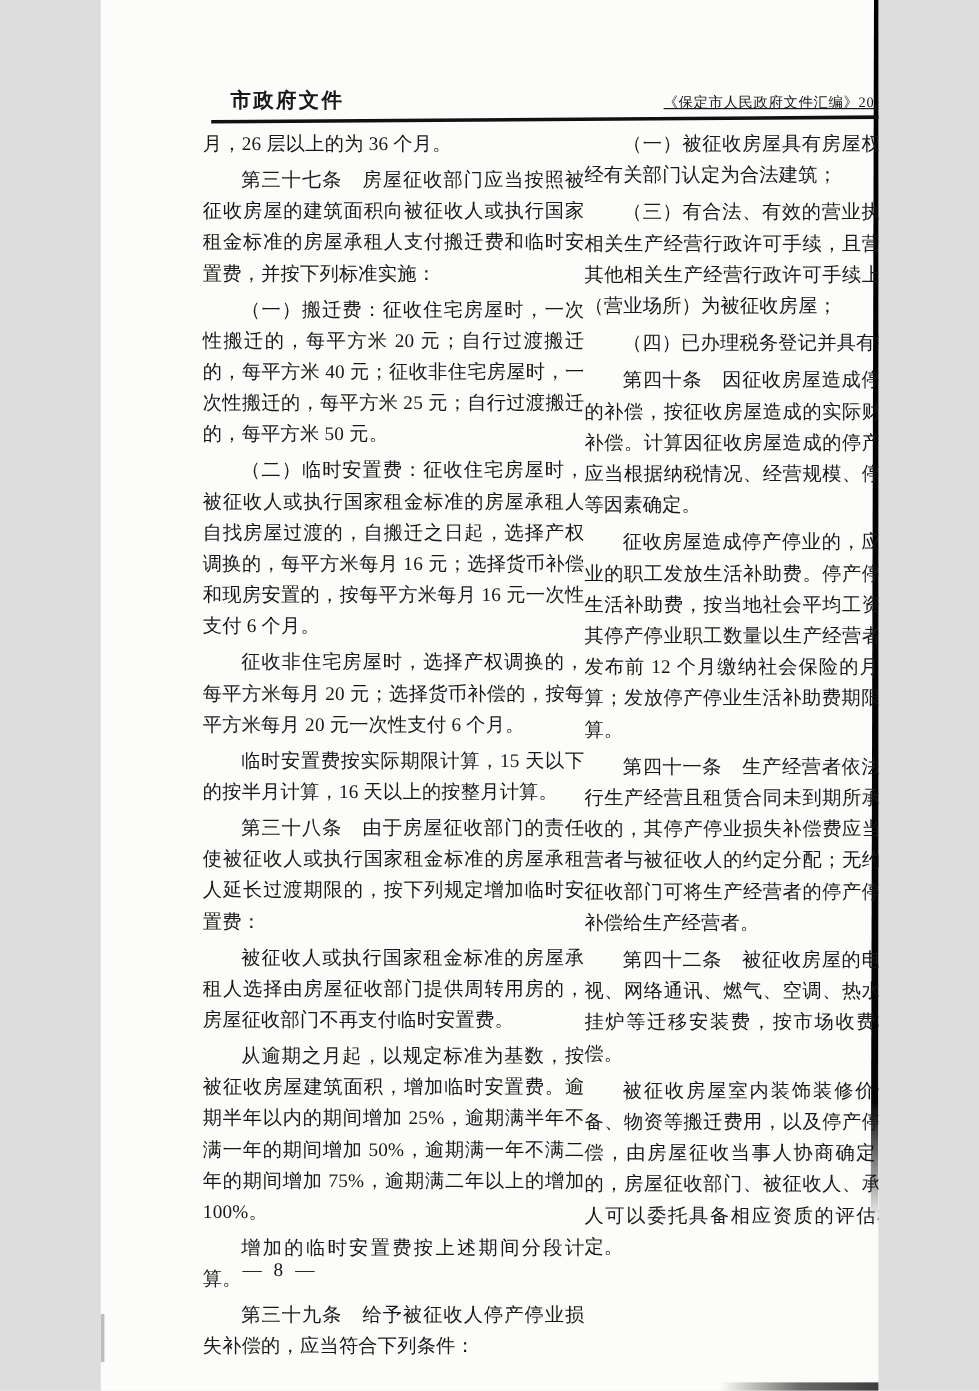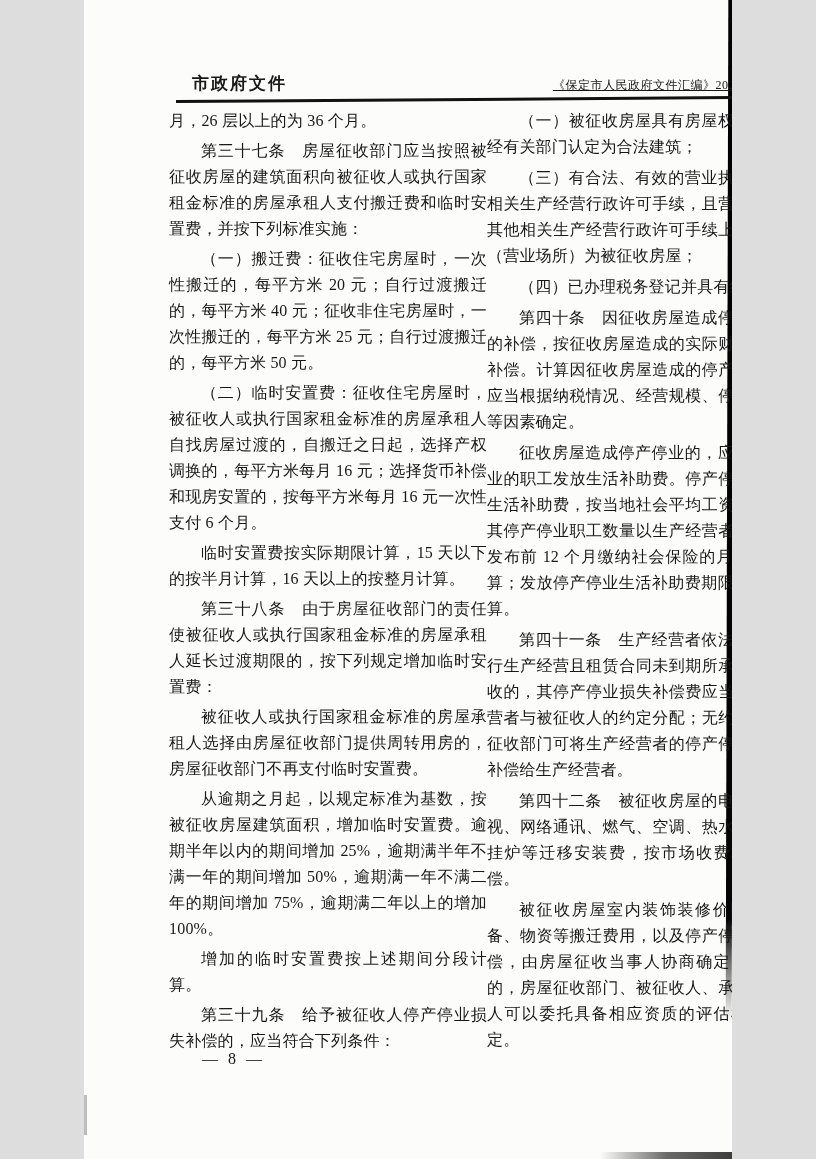--- a/index.html
+++ b/index.html
@@ -121,20 +121,21 @@
     <span class="header-right">《保定市人民政府文件汇编》2022 年第 1 号</span>
   </div>
   <div class="header-rule"></div>
 
   <div class="columns">
     <section class="col col-left">
         <p class="para no-indent">月，26 层以上的为 36 个月。</p>
         <p class="para">第三十七条　房屋征收部门应当按照被征收房屋的建筑面积向被征收人或执行国家租金标准的房屋承租人支付搬迁费和临时安置费，并按下列标准实施：</p>
         <p class="para">（一）搬迁费：征收住宅房屋时，一次性搬迁的，每平方米 20 元；自行过渡搬迁的，每平方米 40 元；征收非住宅房屋时，一次性搬迁的，每平方米 25 元；自行过渡搬迁的，每平方米 50 元。</p>
         <p class="para">（二）临时安置费：征收住宅房屋时，被征收人或执行国家租金标准的房屋承租人自找房屋过渡的，自搬迁之日起，选择产权调换的，每平方米每月 16 元；选择货币补偿和现房安置的，按每平方米每月 16 元一次性支付 6 个月。</p>
+        <p class="para">征收非住宅房屋时，选择产权调换的，每平方米每月 20 元；选择货币补偿的，按每平方米每月 20 元一次性支付 6 个月。</p>
         <p class="para">临时安置费按实际期限计算，15 天以下的按半月计算，16 天以上的按整月计算。</p>
         <p class="para">第三十八条　由于房屋征收部门的责任使被征收人或执行国家租金标准的房屋承租人延长过渡期限的，按下列规定增加临时安置费：</p>
         <p class="para">被征收人或执行国家租金标准的房屋承租人选择由房屋征收部门提供周转用房的，房屋征收部门不再支付临时安置费。</p>
         <p class="para">从逾期之月起，以规定标准为基数，按被征收房屋建筑面积，增加临时安置费。逾期半年以内的期间增加 25%，逾期满半年不满一年的期间增加 50%，逾期满一年不满二年的期间增加 75%，逾期满二年以上的增加 100%。</p>
         <p class="para">增加的临时安置费按上述期间分段计算。</p>
         <p class="para">第三十九条　给予被征收人停产停业损失补偿的，应当符合下列条件：</p>
       </section>
     <section class="col col-right">
         <p class="para">（一）被征收房屋具有房屋权属证明或者经有关部门认定为合法建筑；</p>
         <p class="para">（三）有合法、有效的营业执照或者其他相关生产经营行政许可手续，且营业执照或者其他相关生产经营行政许可手续上载明的住所（营业场所）为被征收房屋；</p>

